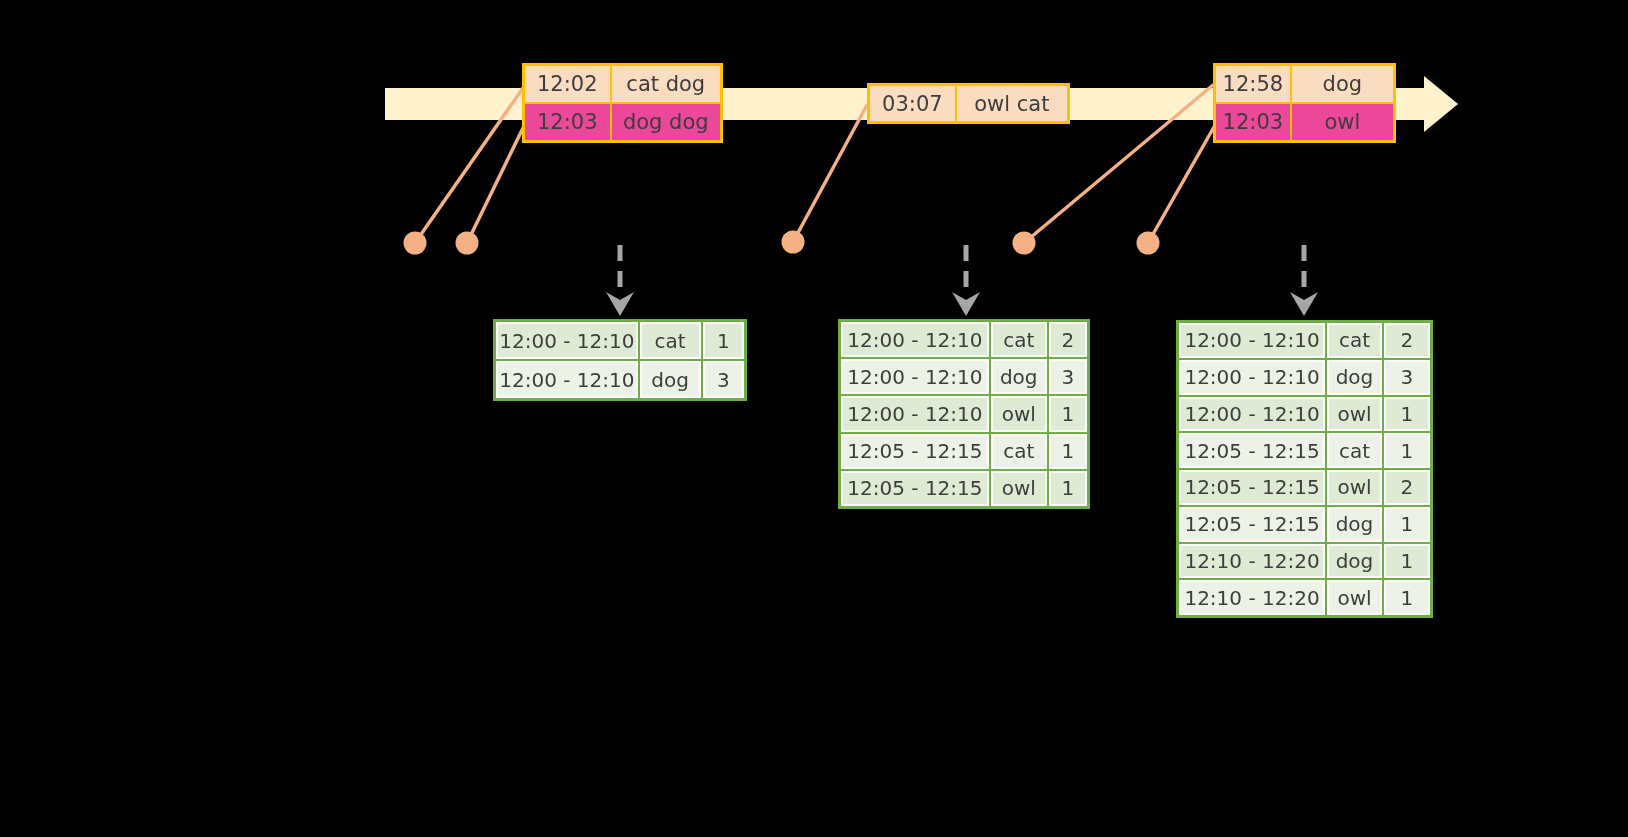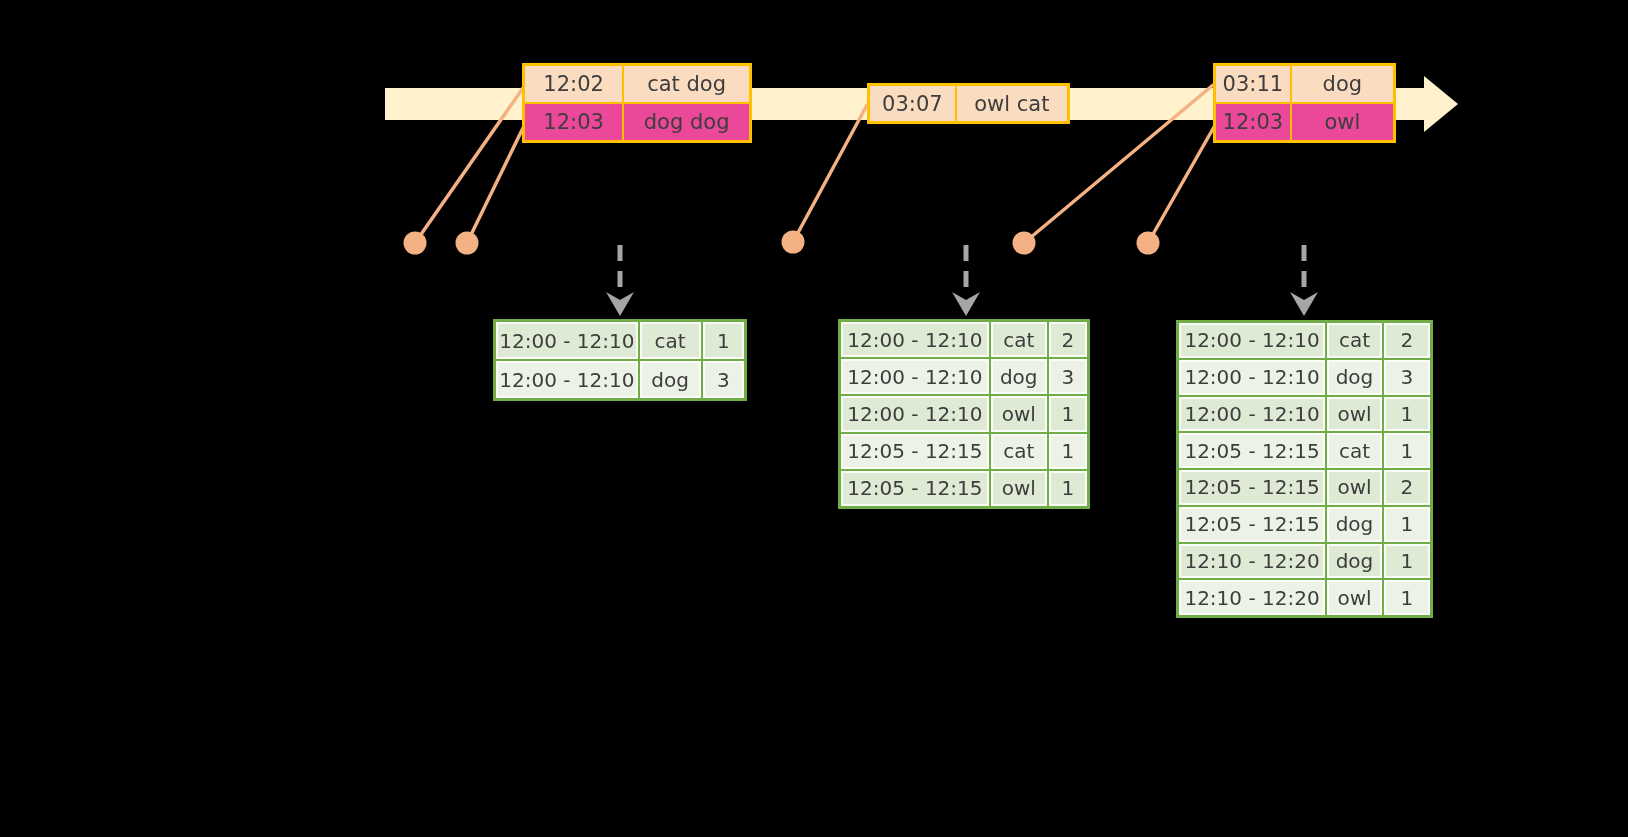--- a/index.html
+++ b/index.html
@@ -32,21 +32,21 @@
     box-sizing:border-box;z-index:2;text-align:right;
   }
   .gcell{
     display:flex;align-items:center;justify-content:center;
     color:#3d3d3d;font-size:20px;white-space:nowrap;
     border:2px solid #FAFCF8;box-sizing:border-box;
   }
   .gd{background:#DEEAD3}
   .gl{background:#EDF2E7}
 
-  #ot1{left:522px;top:63px;width:230px;height:80px;grid-template-columns:85fr 109fr;grid-template-rows:1fr 1fr}
+  #ot1{left:522px;top:63px;width:201px;height:80px;grid-template-columns:85fr 109fr;grid-template-rows:1fr 1fr}
   #ot2{left:867px;top:83px;width:203px;height:41px;grid-template-columns:86fr 112fr}
   #ot3{left:1213px;top:63px;width:183px;height:80px;grid-template-columns:75fr 103fr;grid-template-rows:1fr 1fr}
 
   #gt1{left:493px;top:319px;width:254px;height:82px;grid-template-columns:147fr 63fr 43fr;grid-template-rows:1fr 1fr}
   #gt2{left:838px;top:319px;width:252px;height:190px;grid-template-columns:154fr 58fr 40fr;grid-template-rows:repeat(5,1fr)}
   #gt3{left:1176px;top:320px;width:257px;height:298px;grid-template-columns:152fr 57fr 48fr;grid-template-rows:repeat(8,1fr)}
 </style>
 </head>
 <body>
 
@@ -83,21 +83,21 @@
   <div class="ocell cream">12:03</div>
   <div class="ocell cream">dog dog</div>
 </div>
 
 <div id="ot2" class="otable">
   <div class="ocell peach">03:07</div>
   <div class="ocell peach">owl cat</div>
 </div>
 
 <div id="ot3" class="otable">
-  <div class="ocell peach">03:11</div>
+  <div class="ocell peach">12:58</div>
   <div class="ocell peach">dog</div>
   <div class="ocell cream">12:03</div>
   <div class="ocell cream">owl</div>
 </div>
 
 <div id="gt1" class="gtable">
   <div class="gcell gd">12:00 - 12:10</div>
   <div class="gcell gd">cat</div>
   <div class="gcell gd">1</div>
   <div class="gcell gl">12:00 - 12:10</div>

